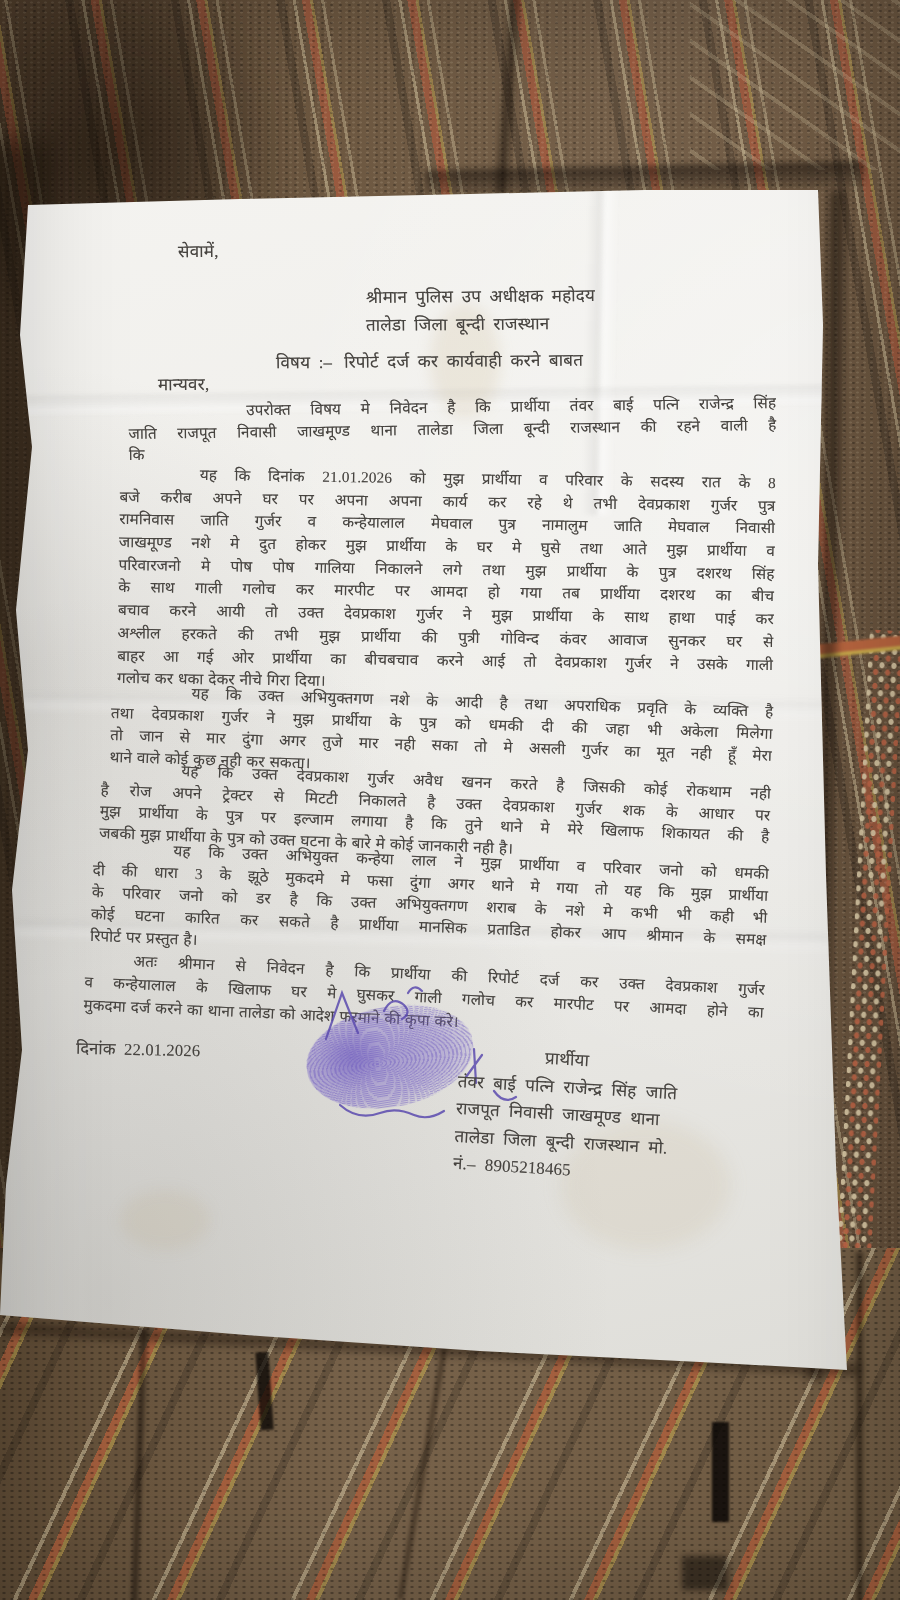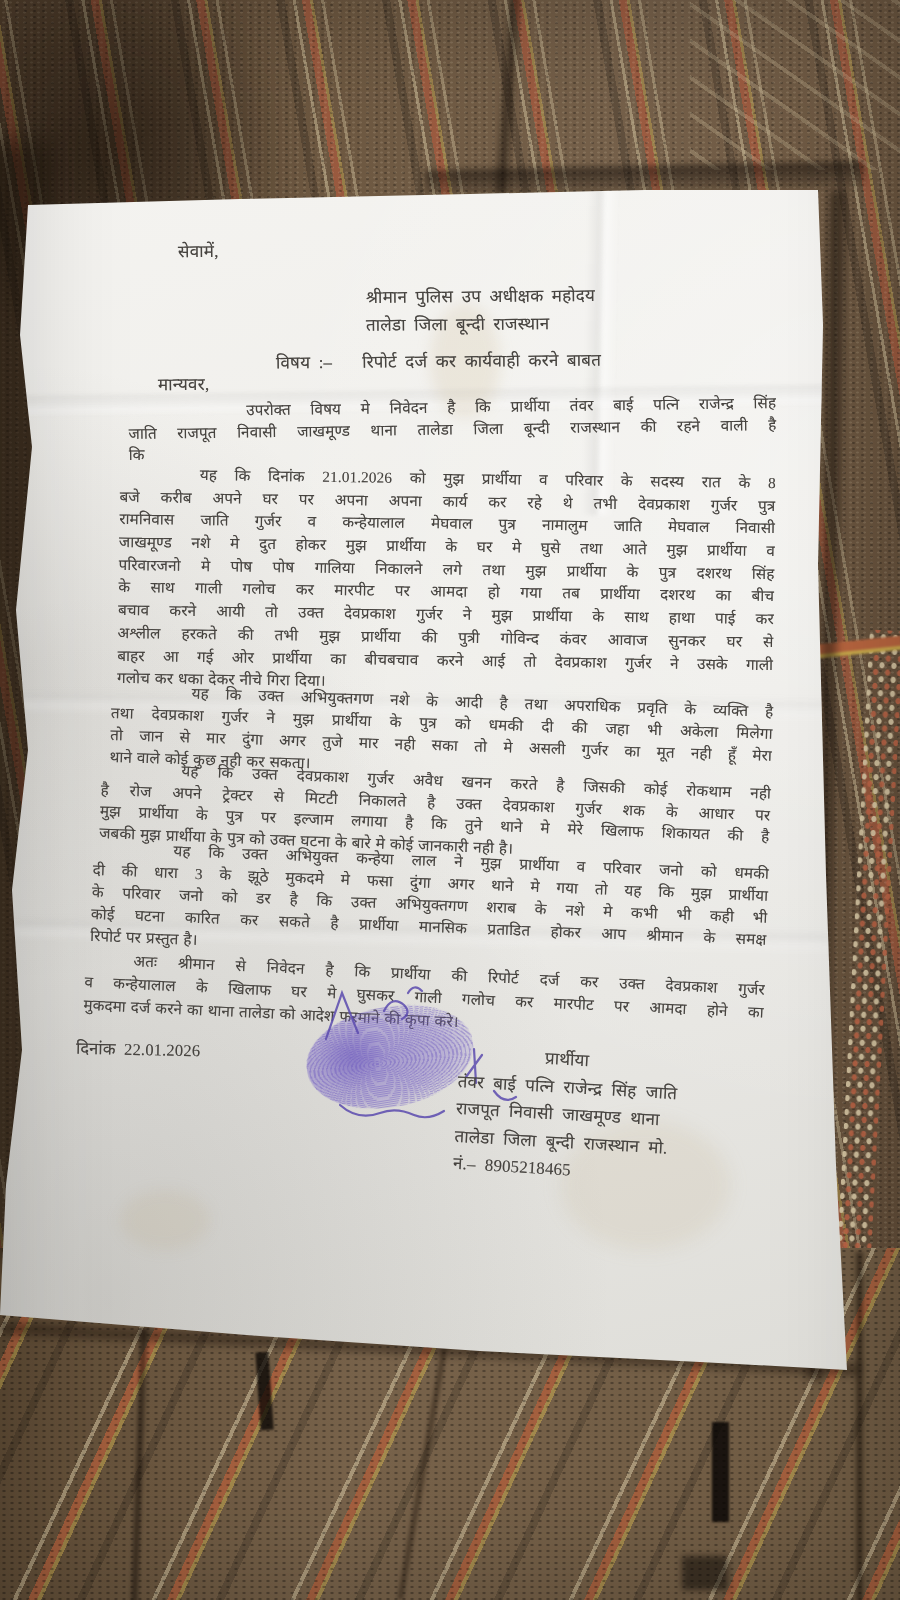--- a/index.html
+++ b/index.html
@@ -139,21 +139,21 @@
     <div class="crease-h2"></div>
     <div class="crease-h3"></div>
     <div class="stain1"></div>
     <div class="stain2"></div>
     <div class="stain3"></div>
 
     <div class="tline" style="left:178px;top:54px;">सेवामें,</div>
     <div class="tline" style="left:366px;top:99px;">श्रीमान पुलिस उप अधीक्षक महोदय</div>
     <div class="tline" style="left:366px;top:127px;">तालेडा जिला बून्दी राजस्थान</div>
     <div class="tline" style="left:276px;top:164px;">
-      <span style="position:static;margin-right:30px;">विषय :–</span><span style="position:static;">रिपोर्ट दर्ज कर कार्यवाही करने बाबत</span>
+      <span style="position:static;margin-right:12px;">विषय :–</span><span style="position:static;">रिपोर्ट दर्ज कर कार्यवाही करने बाबत</span>
     </div>
     <div class="tline" style="left:158px;top:187px;text-align:right;">मान्यवर,</div>
 
     <div class="para" style="left:128px;top:216px;width:648px;--lh:21.5px;transform:rotate(-0.8deg);">
       <div class="pl ind118">उपरोक्त विषय मे निवेदन है कि प्रार्थीया तंवर बाई पत्नि राजेन्द्र सिंह</div>
       <div class="pl">जाति राजपूत निवासी जाखमूण्ड थाना तालेडा जिला बून्दी राजस्थान की रहने वाली है</div>
       <div class="pl ll">कि</div>
     </div>
 
     <div class="para" style="left:120px;top:278px;width:656px;--lh:22.7px;transform:rotate(0.8deg);">

